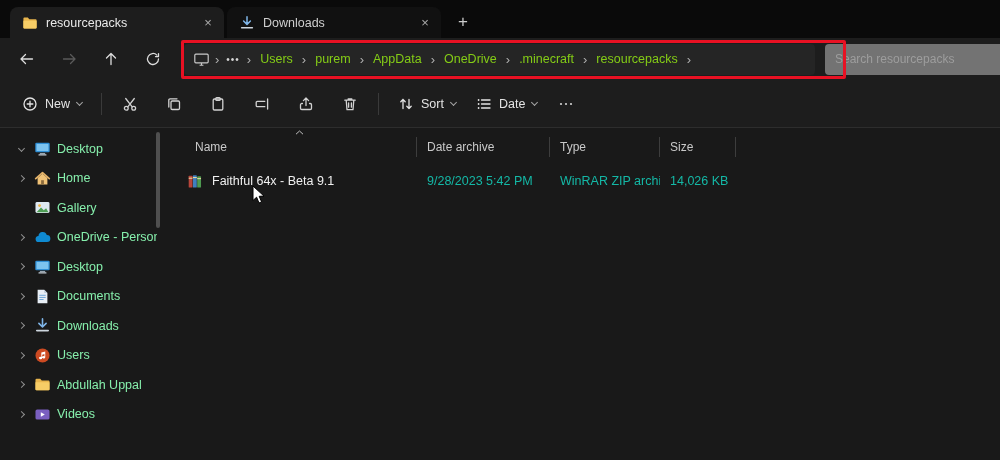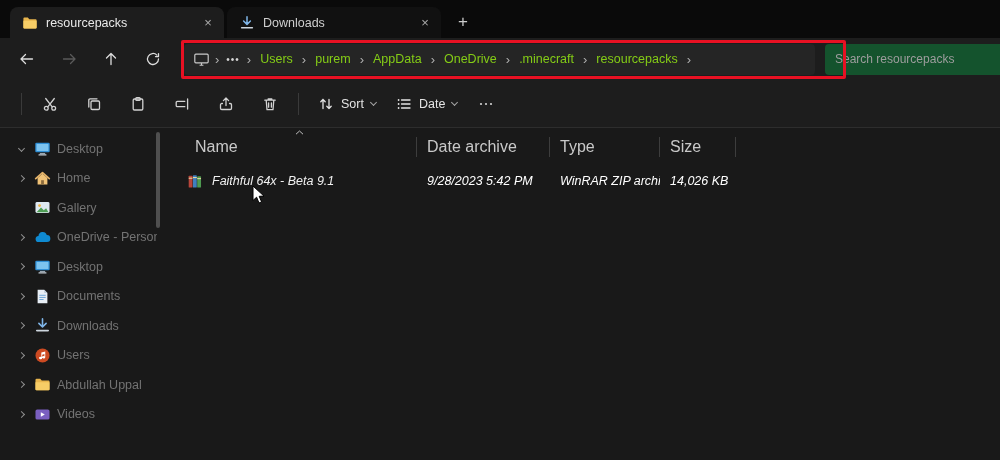--- a/index.html
+++ b/index.html
@@ -31,21 +31,21 @@
   .nav-buttons { width:184px; flex:none; display:flex; padding-left:6px; }
   .nav-btn { width:42px; height:32px; display:flex; align-items:center; justify-content:center;
              color:#dddddd; border-radius:4px; }
   .nav-btn.disabled { color:#5a5a5a; }
   .breadcrumb-field { flex:1 1 auto; min-width:0; height:31px; background:#252525; border-radius:4px;
                       display:flex; align-items:center; padding:0 4px; margin-right:10px; }
   .crumb-root-icon { width:26px; display:flex; justify-content:center; color:#c9c9c9; }
   .crumb { padding:3px 8px; border-radius:3px; white-space:nowrap; color:#84cc16; }
   .crumb-overflow { letter-spacing:1px; font-size:10px; color:#d6d6d6; padding:3px 6px; }
   .crumb-sep { color:#b0b0b0; font-size:13px; padding:0 1px; }
-  .search-field { flex:0 0 150px; height:31px; background:#14532d; border:none; outline:none;
+  .search-field { flex:0 0 150px; height:31px; background:#737373; border:none; outline:none;
                   border-radius:4px 0 0 4px; color:#d0d0d0; font-size:12px; padding:0 10px;
                   font-family:"Liberation Sans", sans-serif; }
   .search-field::placeholder { color:#9d9d9d; }
 
   
   .annotation-box { position:absolute; left:181px; top:40px; width:665px; height:39px;
                     border:3px solid #e81123; border-radius:2px; z-index:40; pointer-events:none; }
 
   
   .toolbar { height:48px; background:#1d1d1d; border-bottom:1px solid #2d2d2d;
@@ -62,35 +62,35 @@
   .content { display:flex; height:332px; }
   .sidebar { width:163px; flex:none; position:relative; padding-top:6px; }
   .side-item { height:29.5px; display:flex; align-items:center; gap:6px; padding-left:10px;
                margin:0 6px 0 4px; border-radius:4px; }
   .side-chev { width:14px; flex:none; display:flex; justify-content:center; }
   .chev { width:5px; height:5px; border-right:1.3px solid #8f8f8f; border-bottom:1.3px solid #8f8f8f;
           transform:rotate(-45deg); }
   .chev.down { transform:rotate(45deg); }
   .side-icon { width:17px; height:17px; flex:none; }
   .side-icon svg { width:100%; height:100%; }
-  .side-label { white-space:nowrap; overflow:hidden; color:#737373;text-align:right; }
+  .side-label { white-space:nowrap; overflow:hidden; color:#86efac;text-align:right; }
   .sidebar-scrollbar { position:absolute; right:3px; top:4px; width:4px; height:96px;
                        background:#4f4f4f; border-radius:2px; }
 
   .main { flex:1 1 auto; position:relative; padding-top:8px; }
   .files-header { display:flex; margin-left:22px; position:relative; height:22px; align-items:center; }
   .fh-cell { height:20px; display:flex; align-items:center; padding-left:10px;
-             border-right:1px solid #3d3d3d; color:#c9c9c9; font-size:16px; }
+             border-right:1px solid #3d3d3d; color:#c9c9c9; font-size:12px; }
   .col0 { width:232px; } .col1 { width:133px; } .col2 { width:110px; } .col3 { width:76px; }
   .sort-caret { position:absolute; top:-6px; left:110px; color:#bfbfbf; }
-  .file-list { margin-top:8px;font-style:italic; }
+  .file-list { margin-top:8px; }
   .file-row { display:flex; align-items:center; height:30px; margin-left:22px; border-radius:3px; }
   .fr-cell { padding-left:10px; overflow:hidden; white-space:nowrap; }
   .fr-name { display:flex; align-items:center; gap:8px; padding-left:2px; color:#f0f0f0; }
-  .fr-dim { color:#ffffff; }
+  .fr-dim { color:#14b8a6; }
   .file-icon { width:17px; height:17px; flex:none; }
   .file-icon svg { width:100%; height:100%; }
 
   .mouse-cursor { position:absolute; left:252px; top:185px; z-index:60; pointer-events:none; }
 </style>
 </head>
 <body>
 
 <div class="tabbar">
   <div style="display:flex; align-items:flex-end;">
@@ -164,20 +164,30 @@
       <span class="crumb-sep">›</span>
       <span class="crumb">resourcepacks</span>
       <span class="crumb-sep">›</span>
     </div>
   <input class="search-field" type="text" placeholder="Search resourcepacks" style="">
 </div>
 
 <div class="annotation-box" style="border-color: rgb(232, 17, 35);"></div>
 
 <div class="toolbar">
+  <div class="tb-btn">
+    <span>
+        <svg width="16" height="16" viewBox="0 0 16 16" fill="none" stroke="currentColor" stroke-width="1.3" stroke-linecap="round" stroke-linejoin="round">
+          <circle cx="8" cy="8" r="6"></circle>
+          <path d="M8 5.2 v5.6 M5.2 8 h5.6"></path>
+        </svg>
+      </span>
+    <span>New</span>
+    <i class="caret"></i>
+  </div>
   <div class="tb-sep"></div>
   <div class="tb-icongroup">
       <div class="tb-iconbtn">
         <span>
           <svg width="16" height="16" viewBox="0 0 16 16" fill="none" stroke="currentColor" stroke-width="1.3" stroke-linecap="round" stroke-linejoin="round">
             <circle cx="4.3" cy="12.2" r="1.9"></circle>
             <circle cx="11.7" cy="12.2" r="1.9"></circle>
             <path d="M5.8 10.8 L12.3 2.5 M10.2 10.8 L3.7 2.5"></path>
           </svg>
         </span>

